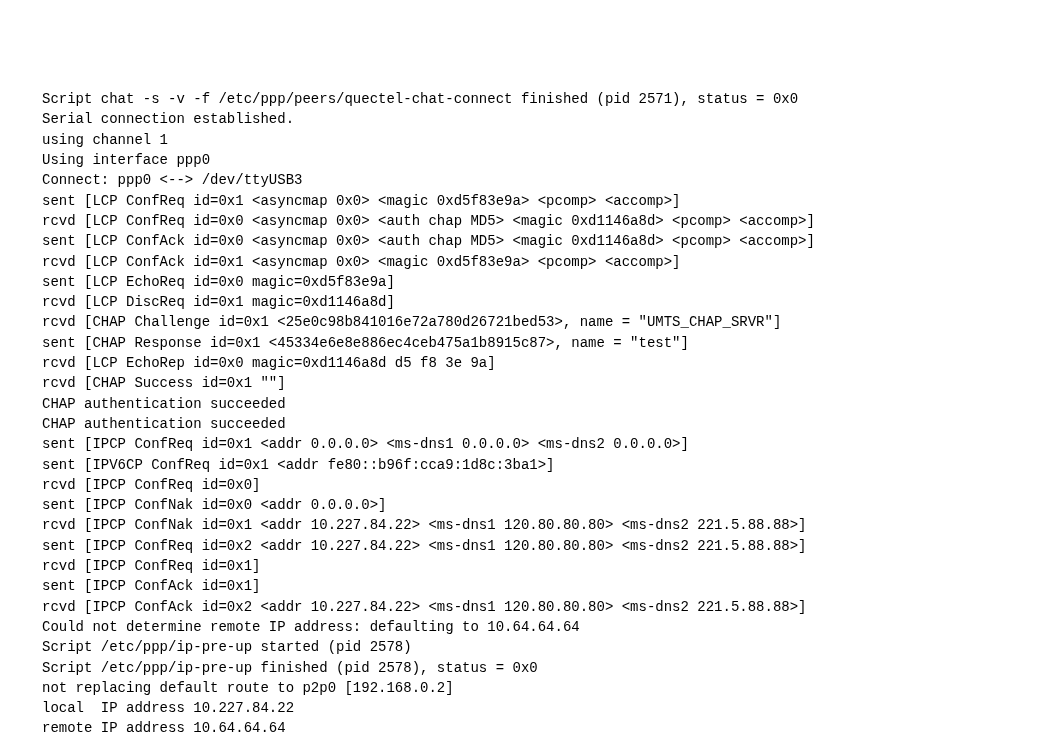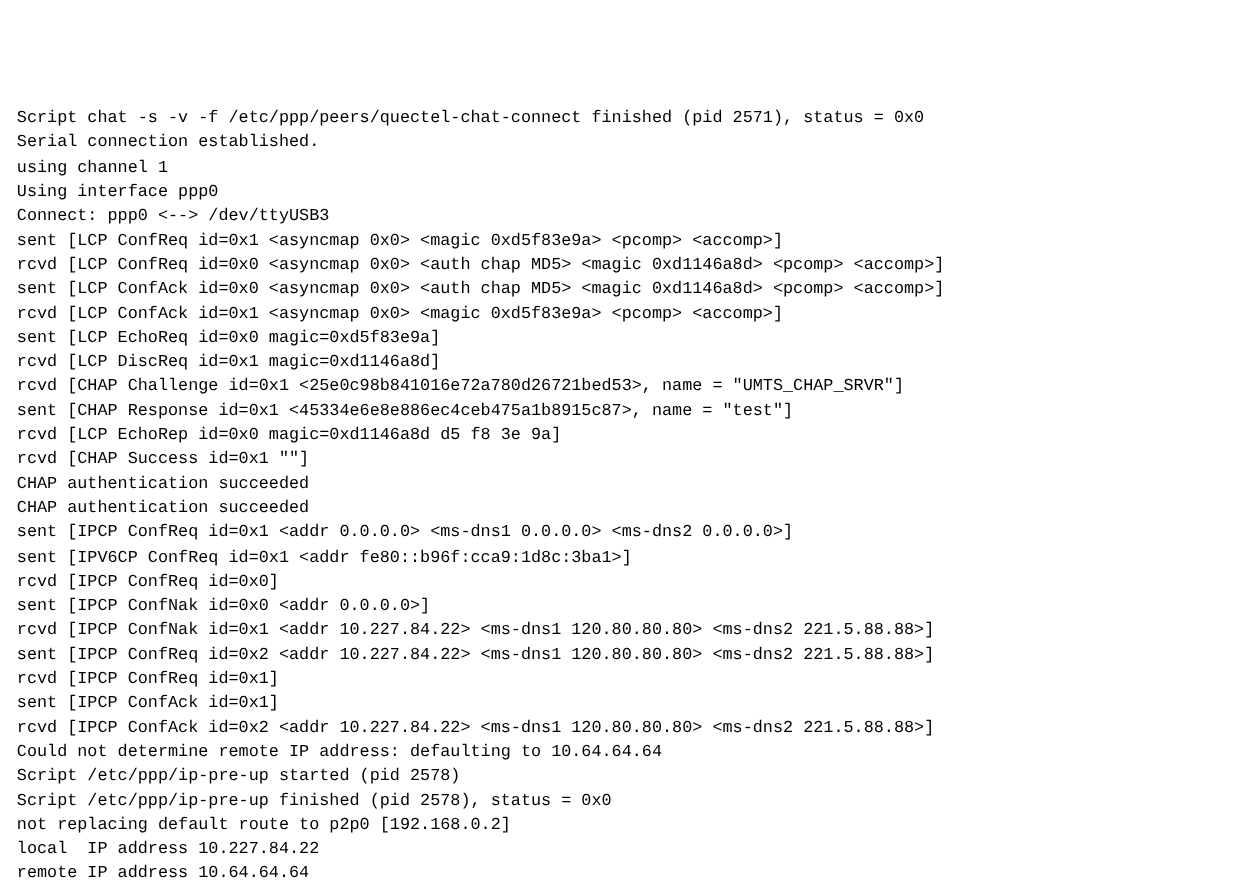--- a/index.html
+++ b/index.html
@@ -12,20 +12,21 @@
       font-family: 'Consolas', 'Courier New', monospace;
       font-size: 14px;
       line-height: 1.45;
       color: #000000;
       padding: 8px 14px;
       white-space: pre;
       overflow-x: auto;
     }
     .log-line {
       display: block;
+      margin-left: 28px;
     }
   </style>
 </head>
 <body>
 
 
 
 <div id="terminal-output"><span class="log-line">Script chat -s -v -f /etc/ppp/peers/quectel-chat-connect finished (pid 2571), status = 0x0</span><span class="log-line">Serial connection established.</span><span class="log-line">using channel 1</span><span class="log-line">Using interface ppp0</span><span class="log-line">Connect: ppp0 &lt;--&gt; /dev/ttyUSB3</span><span class="log-line">sent [LCP ConfReq id=0x1 &lt;asyncmap 0x0&gt; &lt;magic 0xd5f83e9a&gt; &lt;pcomp&gt; &lt;accomp&gt;]</span><span class="log-line">rcvd [LCP ConfReq id=0x0 &lt;asyncmap 0x0&gt; &lt;auth chap MD5&gt; &lt;magic 0xd1146a8d&gt; &lt;pcomp&gt; &lt;accomp&gt;]</span><span class="log-line">sent [LCP ConfAck id=0x0 &lt;asyncmap 0x0&gt; &lt;auth chap MD5&gt; &lt;magic 0xd1146a8d&gt; &lt;pcomp&gt; &lt;accomp&gt;]</span><span class="log-line">rcvd [LCP ConfAck id=0x1 &lt;asyncmap 0x0&gt; &lt;magic 0xd5f83e9a&gt; &lt;pcomp&gt; &lt;accomp&gt;]</span><span class="log-line">sent [LCP EchoReq id=0x0 magic=0xd5f83e9a]</span><span class="log-line">rcvd [LCP DiscReq id=0x1 magic=0xd1146a8d]</span><span class="log-line">rcvd [CHAP Challenge id=0x1 &lt;25e0c98b841016e72a780d26721bed53&gt;, name = "UMTS_CHAP_SRVR"]</span><span class="log-line">sent [CHAP Response id=0x1 &lt;45334e6e8e886ec4ceb475a1b8915c87&gt;, name = "test"]</span><span class="log-line">rcvd [LCP EchoRep id=0x0 magic=0xd1146a8d d5 f8 3e 9a]</span><span class="log-line">rcvd [CHAP Success id=0x1 ""]</span><span class="log-line">CHAP authentication succeeded</span><span class="log-line">CHAP authentication succeeded</span><span class="log-line">sent [IPCP ConfReq id=0x1 &lt;addr 0.0.0.0&gt; &lt;ms-dns1 0.0.0.0&gt; &lt;ms-dns2 0.0.0.0&gt;]</span><span class="log-line">sent [IPV6CP ConfReq id=0x1 &lt;addr fe80::b96f:cca9:1d8c:3ba1&gt;]</span><span class="log-line">rcvd [IPCP ConfReq id=0x0]</span><span class="log-line">sent [IPCP ConfNak id=0x0 &lt;addr 0.0.0.0&gt;]</span><span class="log-line">rcvd [IPCP ConfNak id=0x1 &lt;addr 10.227.84.22&gt; &lt;ms-dns1 120.80.80.80&gt; &lt;ms-dns2 221.5.88.88&gt;]</span><span class="log-line">sent [IPCP ConfReq id=0x2 &lt;addr 10.227.84.22&gt; &lt;ms-dns1 120.80.80.80&gt; &lt;ms-dns2 221.5.88.88&gt;]</span><span class="log-line">rcvd [IPCP ConfReq id=0x1]</span><span class="log-line">sent [IPCP ConfAck id=0x1]</span><span class="log-line">rcvd [IPCP ConfAck id=0x2 &lt;addr 10.227.84.22&gt; &lt;ms-dns1 120.80.80.80&gt; &lt;ms-dns2 221.5.88.88&gt;]</span><span class="log-line">Could not determine remote IP address: defaulting to 10.64.64.64</span><span class="log-line">Script /etc/ppp/ip-pre-up started (pid 2578)</span><span class="log-line">Script /etc/ppp/ip-pre-up finished (pid 2578), status = 0x0</span><span class="log-line">not replacing default route to p2p0 [192.168.0.2]</span><span class="log-line">local  IP address 10.227.84.22</span><span class="log-line">remote IP address 10.64.64.64</span></div>
 
 

